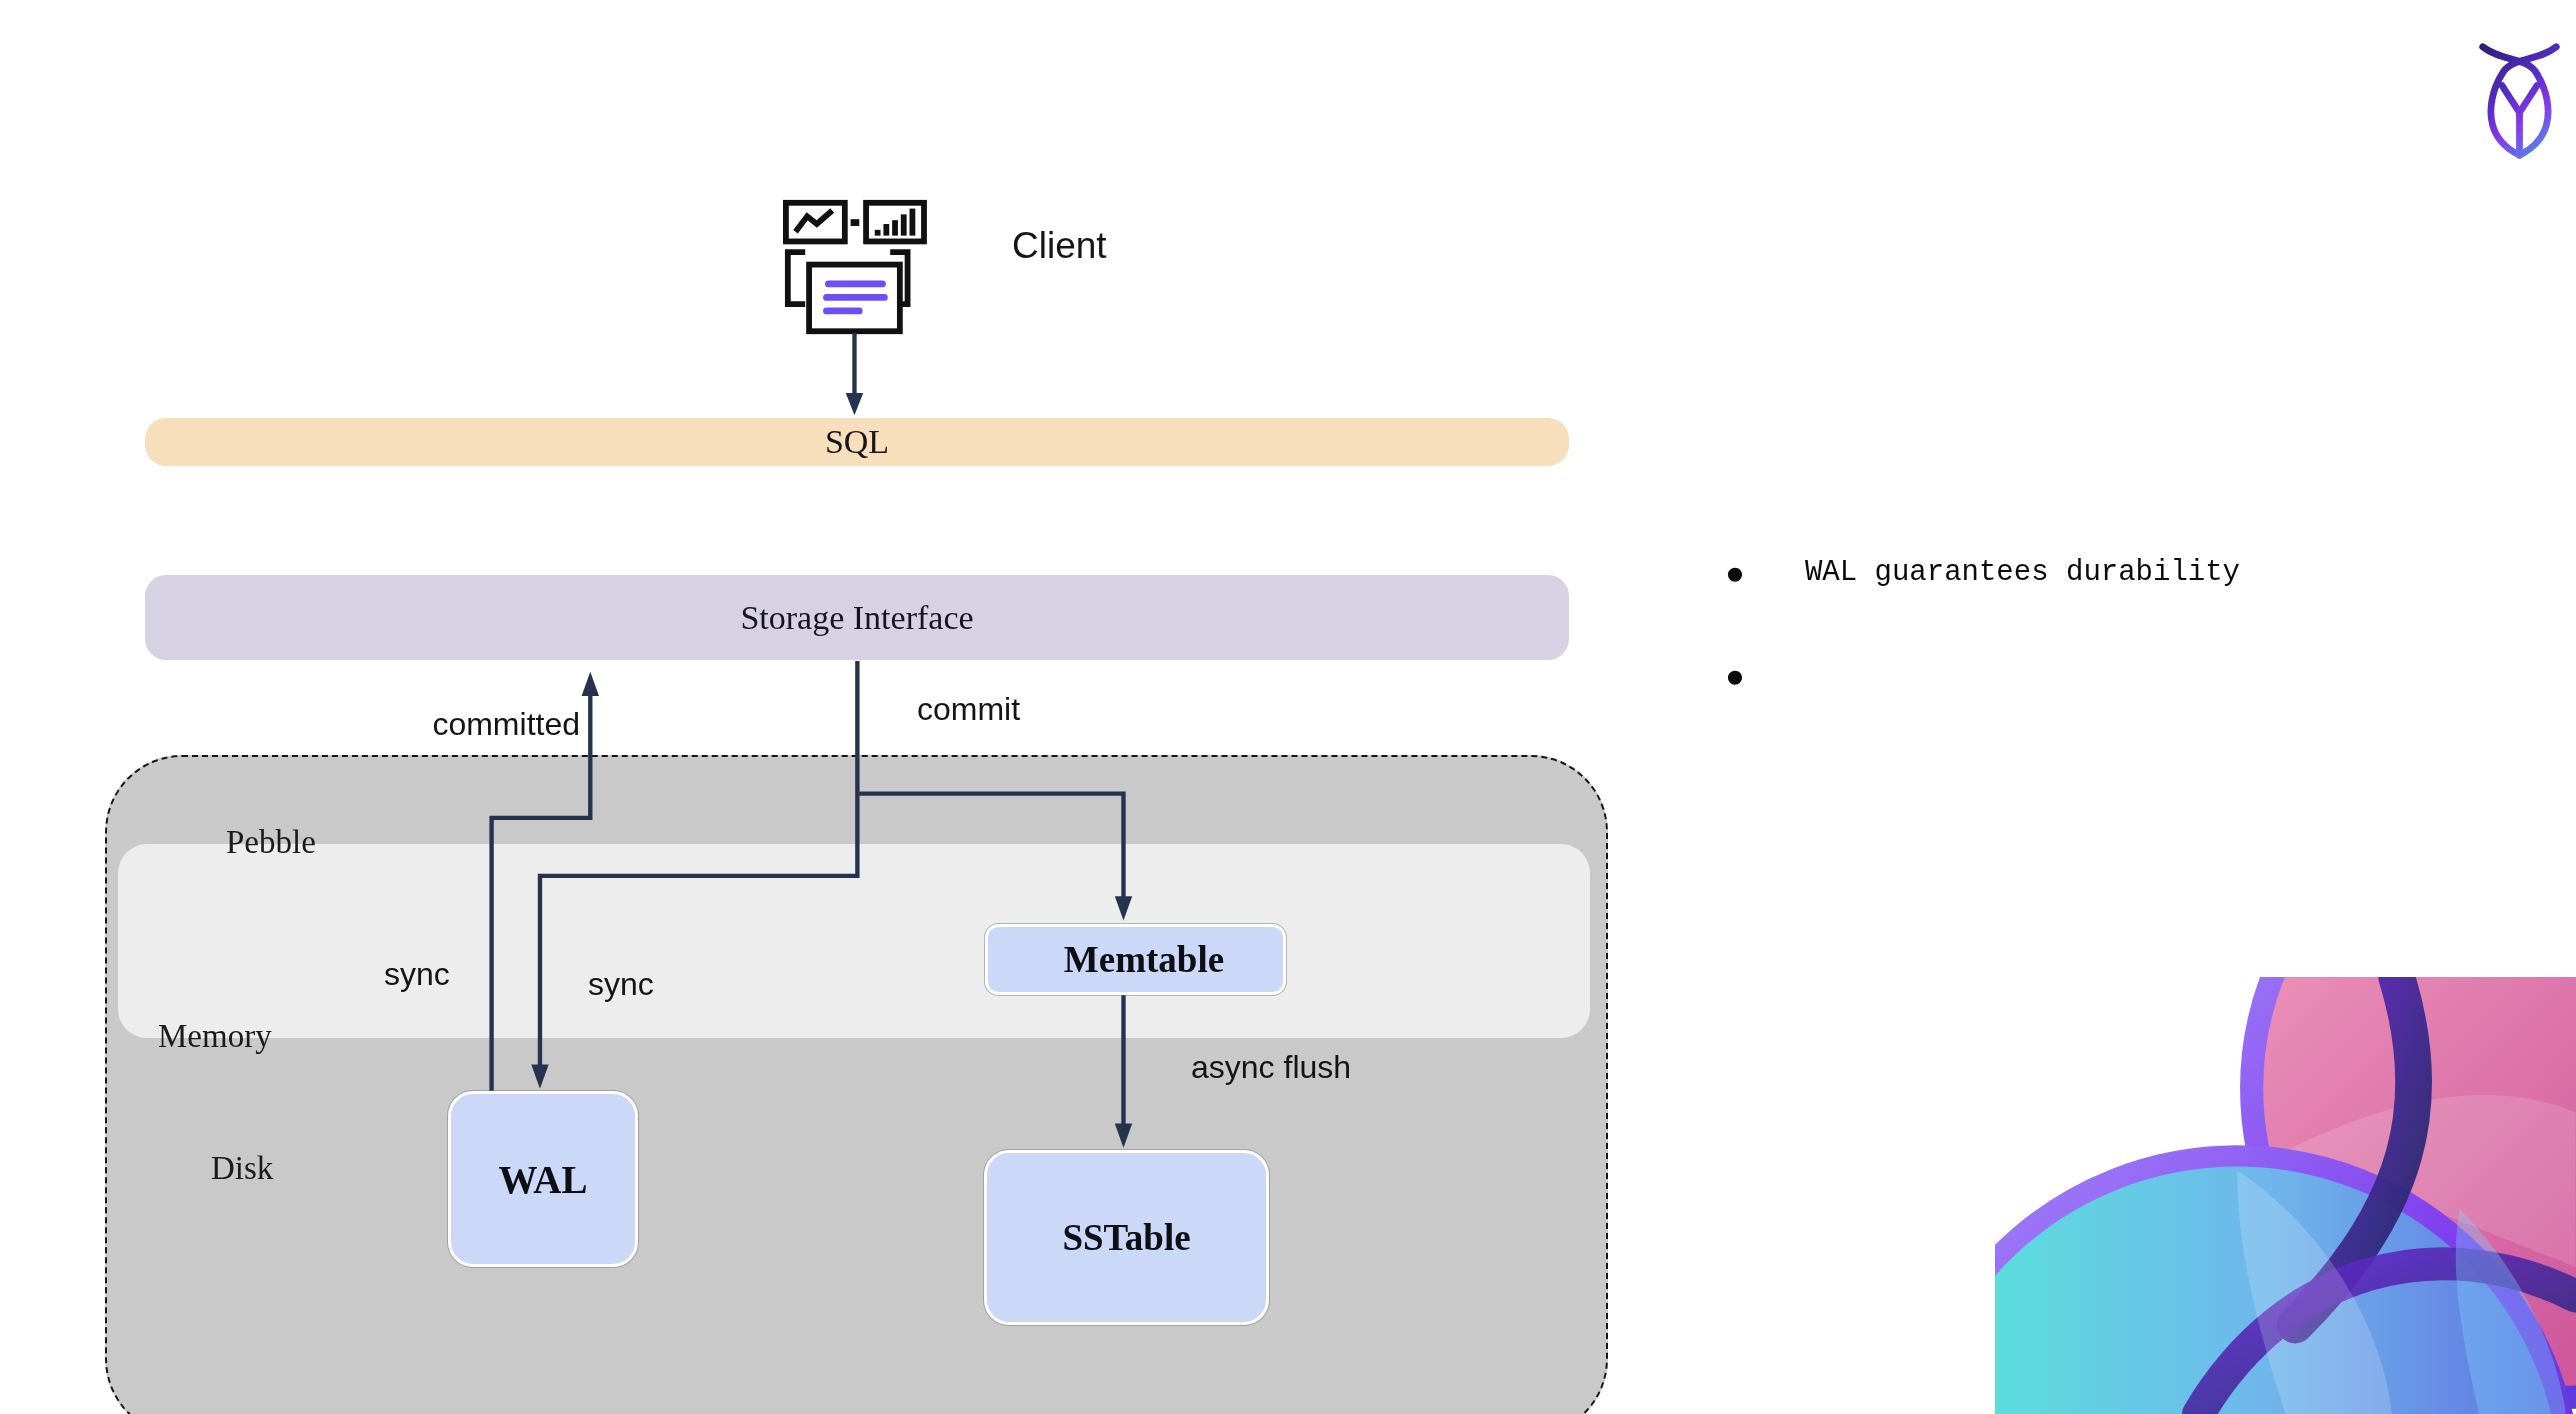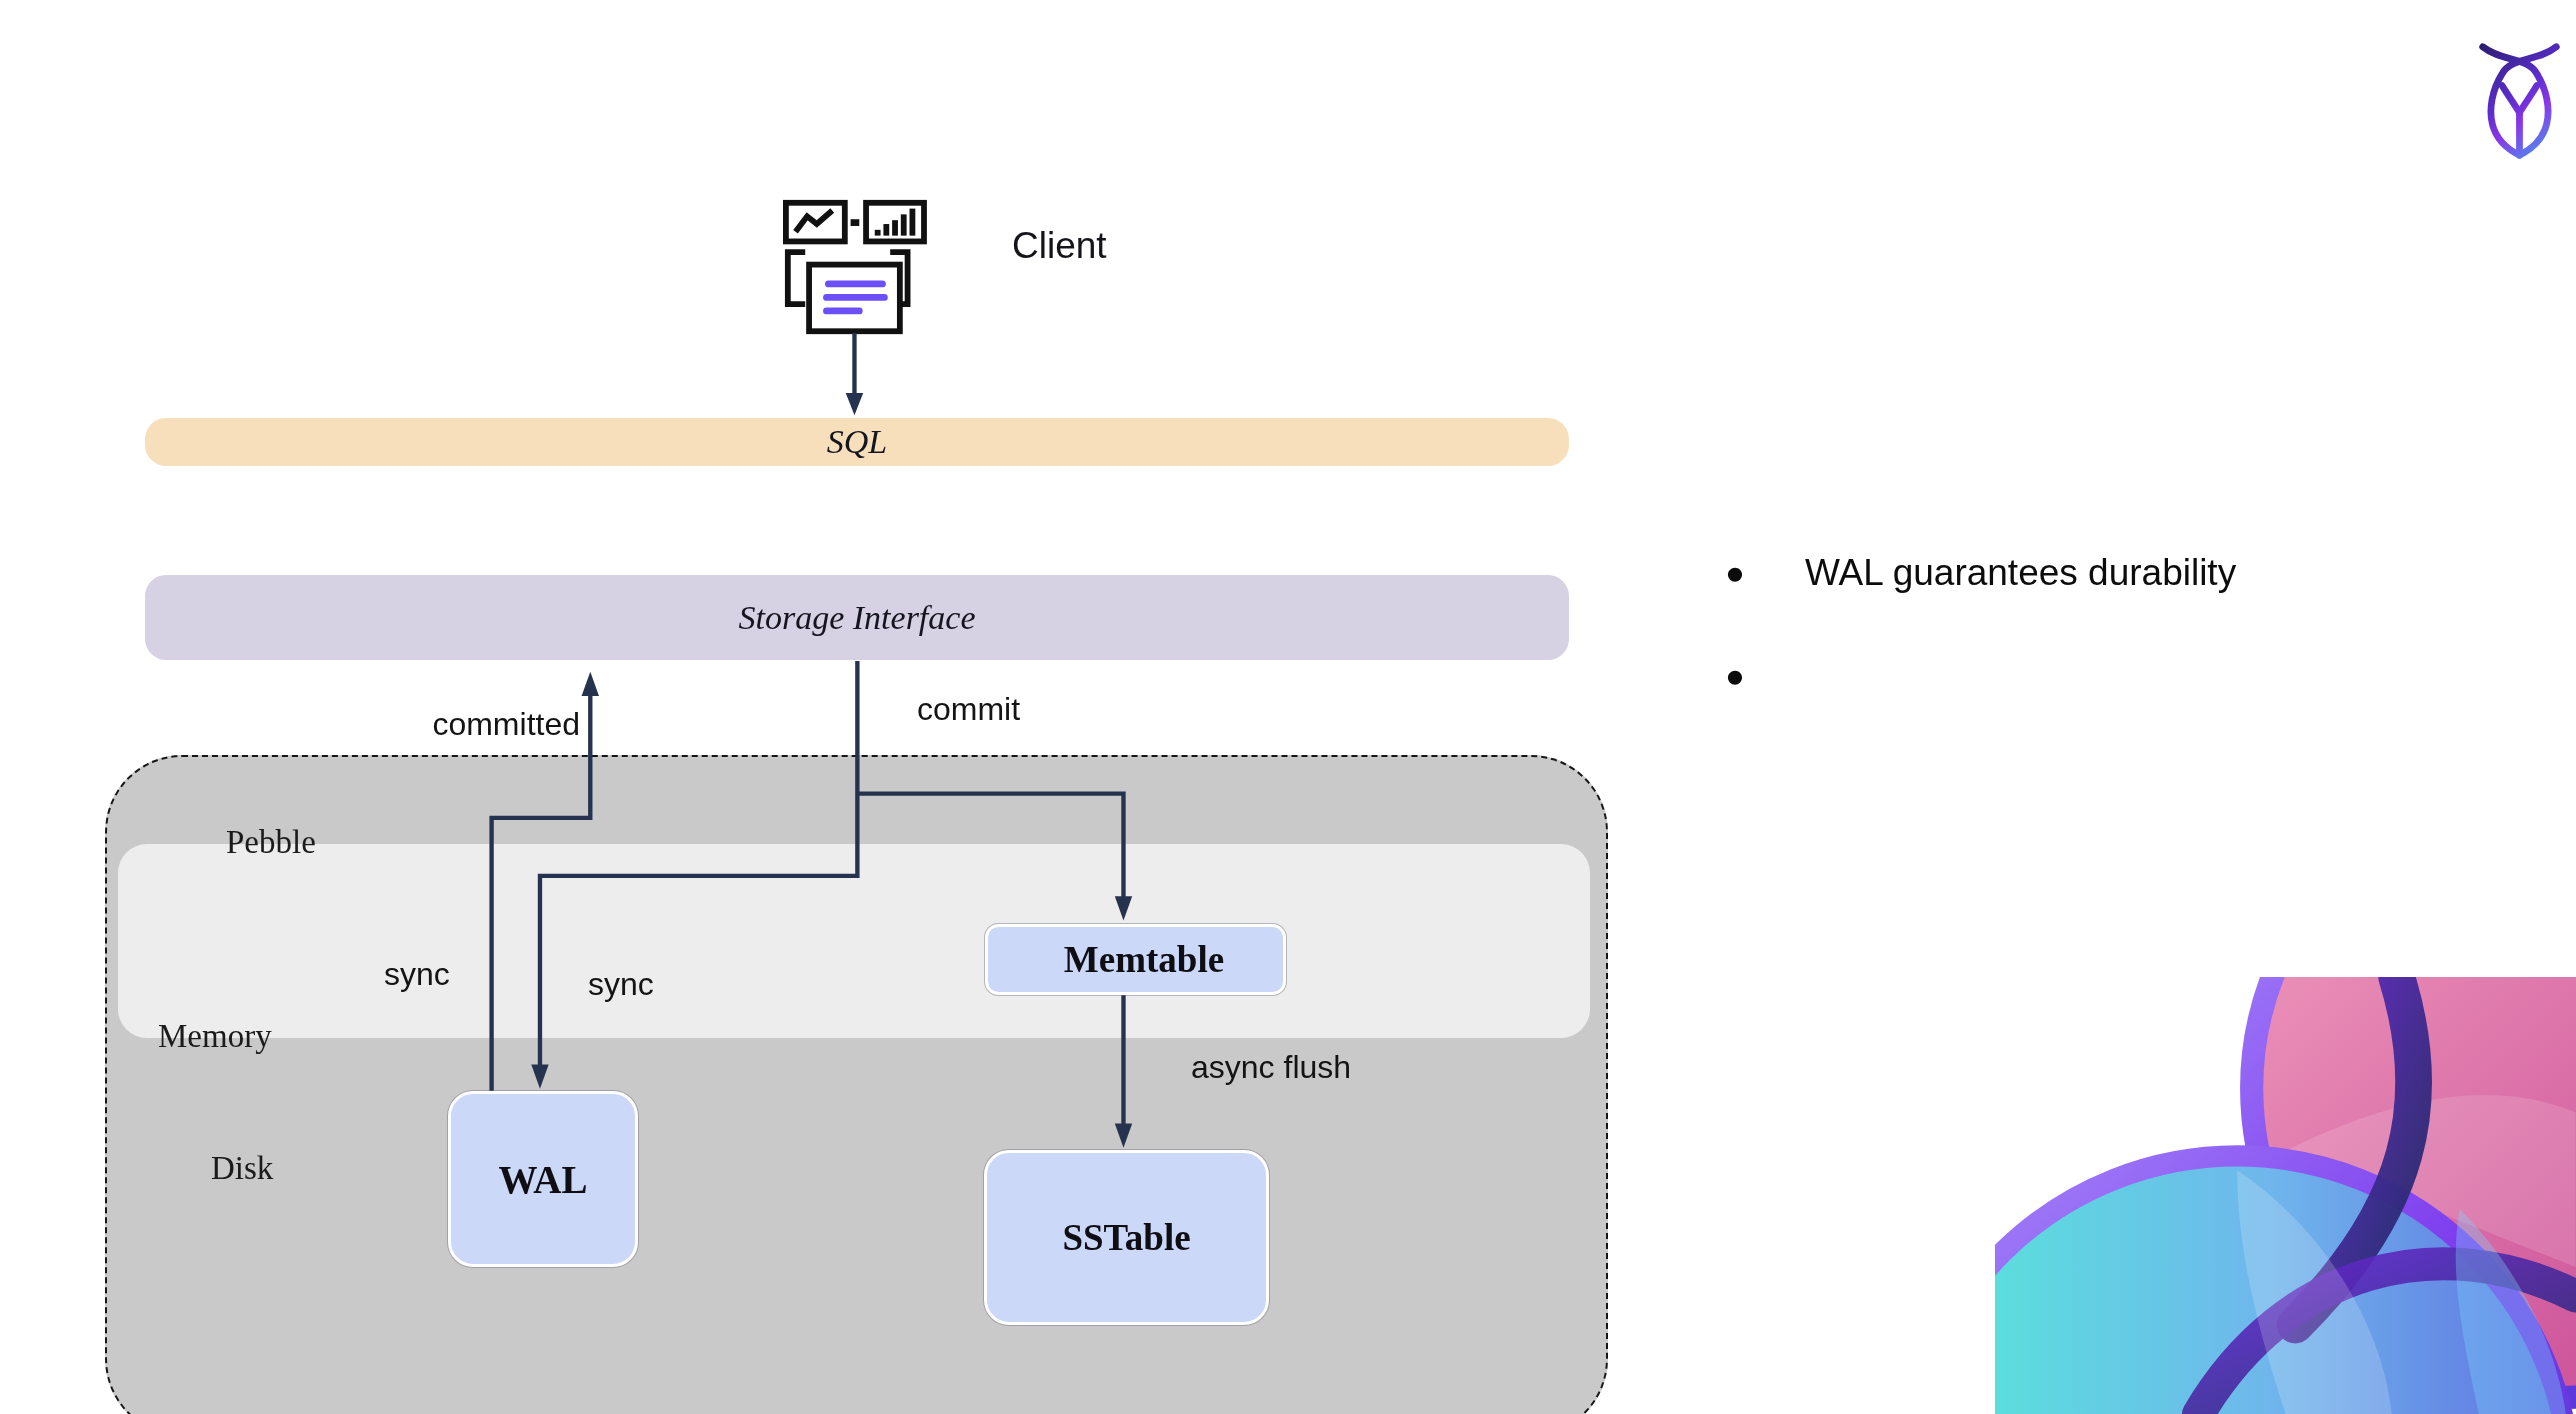--- a/index.html
+++ b/index.html
@@ -10,21 +10,21 @@
   .title{position:absolute;left:33px;top:27px;font-size:101px;font-weight:800;
          letter-spacing:-1.9px;color:#0a0a0a;font-family:"Liberation Sans",sans-serif;}
 
   
   .client-icon{position:absolute;left:780px;top:197px;}
   .client-label{position:absolute;left:1012px;top:225px;font-size:37px;color:#14141a;}
 
   
   .bar{position:absolute;left:145px;width:1424px;border-radius:21px;
        display:flex;align-items:center;justify-content:center;
-       font-family:"Liberation Serif",serif;font-size:34px;color:#15151f;z-index:3;font-style:italic;}
+       font-family:"Liberation Serif",serif;font-size:34px;color:#15151f;z-index:3;}
   .bar.sql{top:418px;height:48px;}
   .bar.kv{top:506px;height:48px;}
   .bar.storage{top:575px;height:85px;}
 
   
   .pebble{position:absolute;left:105px;top:755px;width:1499px;height:677px;
           background:#c9c9c9;border:2.9px dashed #161616;border-radius:77px;z-index:1;}
   .memory-band{position:absolute;left:118px;top:844px;width:1472px;height:194px;
           background:#ededed;border-radius:29px;z-index:1;}
 
@@ -51,21 +51,21 @@
   #lbl-sync-2{left:588px;top:966px;}
   #lbl-async-flush{left:1191px;top:1049px;}
 
   
   .connectors{position:absolute;left:0;top:0;z-index:2;}
 
   
   .bullets{position:absolute;left:1725px;top:542px;width:813px;color:#0c0c0c;}
   .bullet{display:flex;gap:60px;margin-bottom:41px;}
   .bullet .dot{font-size:33px;line-height:62px;flex:0 0 auto;}
-  .bullet .txt{font-size:37px;line-height:62px;width:677px;}
+  .bullet .txt{font-size:29px;line-height:62px;width:677px;font-family:Liberation Mono, monospace;}
 
   
   .logo{position:absolute;left:2473px;top:39px;z-index:5;}
   .brand-art{position:absolute;left:1995px;top:977px;z-index:0;}
 </style>
 </head>
 <body>
 
 <div class="slide">
 

